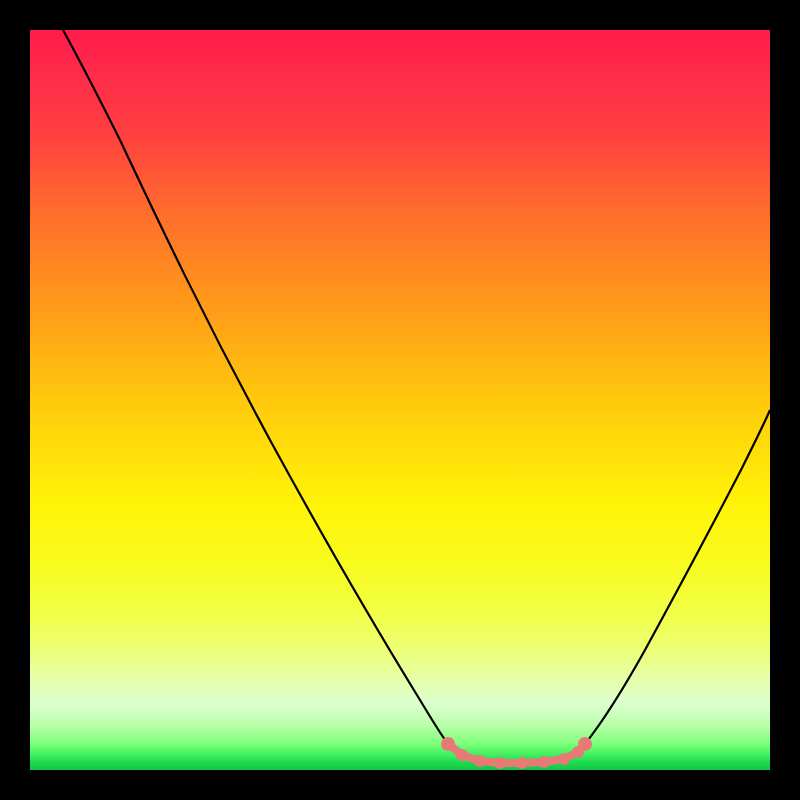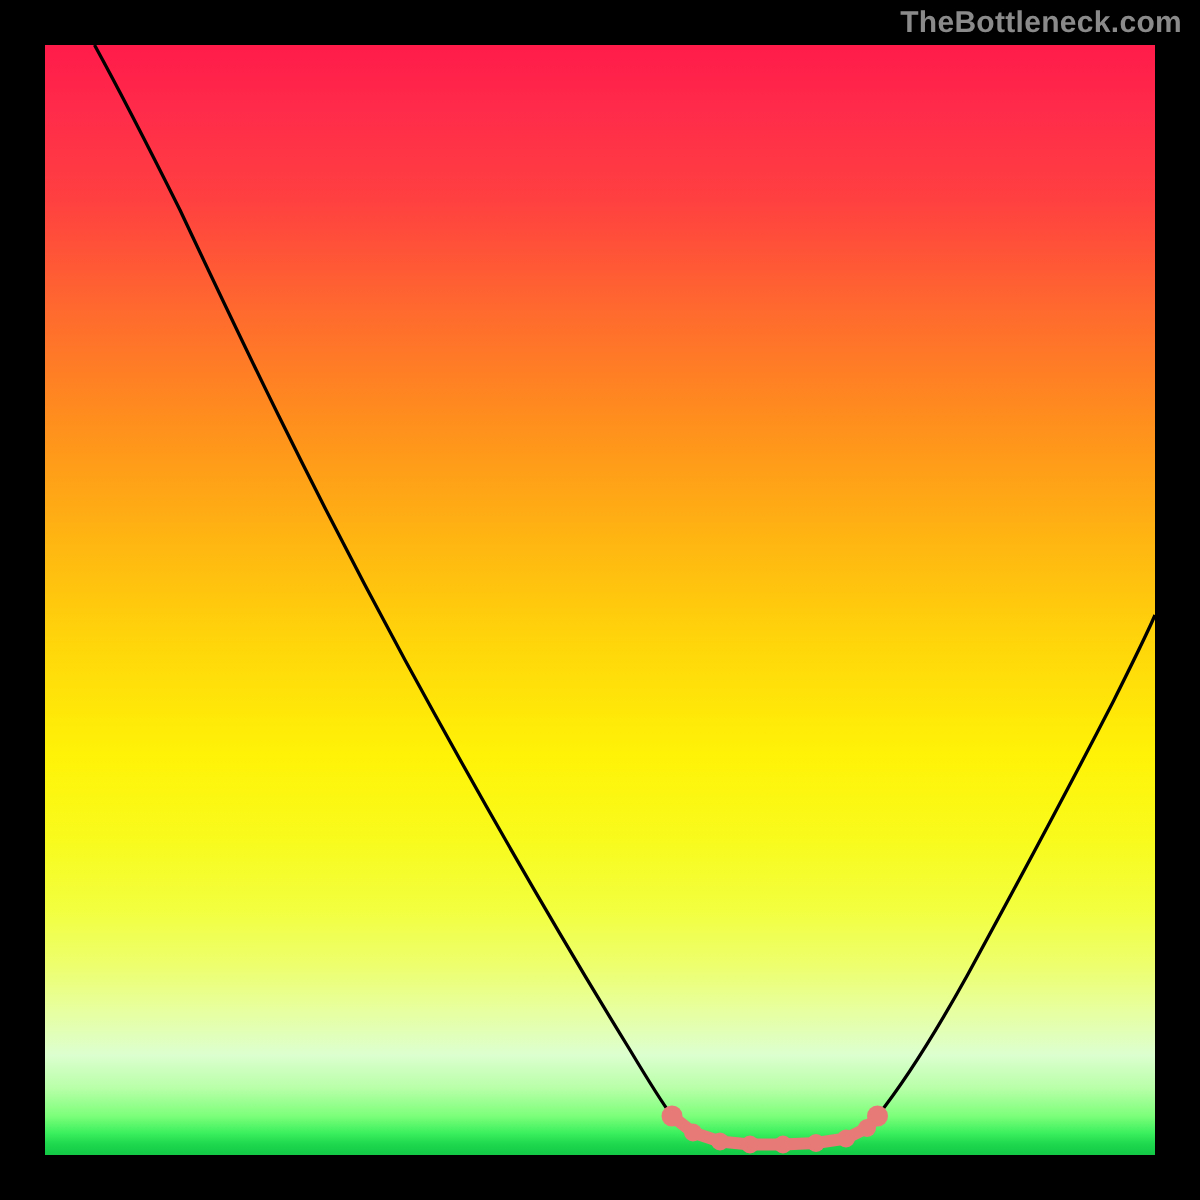--- a/index.html
+++ b/index.html
@@ -71,21 +71,20 @@
     font-size: 20px;
     font-weight: 600;
     letter-spacing: 0.2px;
     user-select: none;
   }
 </style>
 </head>
 <body>
 
 <div class="frame">
-  <div class="watermark">TheBottleneck.com</div>
 
   <div class="plot">
     <div class="gradient"></div>
 
     <svg class="curves" viewBox="0 0 740 740" preserveAspectRatio="none">
 
       <path d="M 33 0
                C 55 40, 70 70, 90 110
                C 130 195, 175 290, 240 410
                C 300 520, 350 605, 390 670

